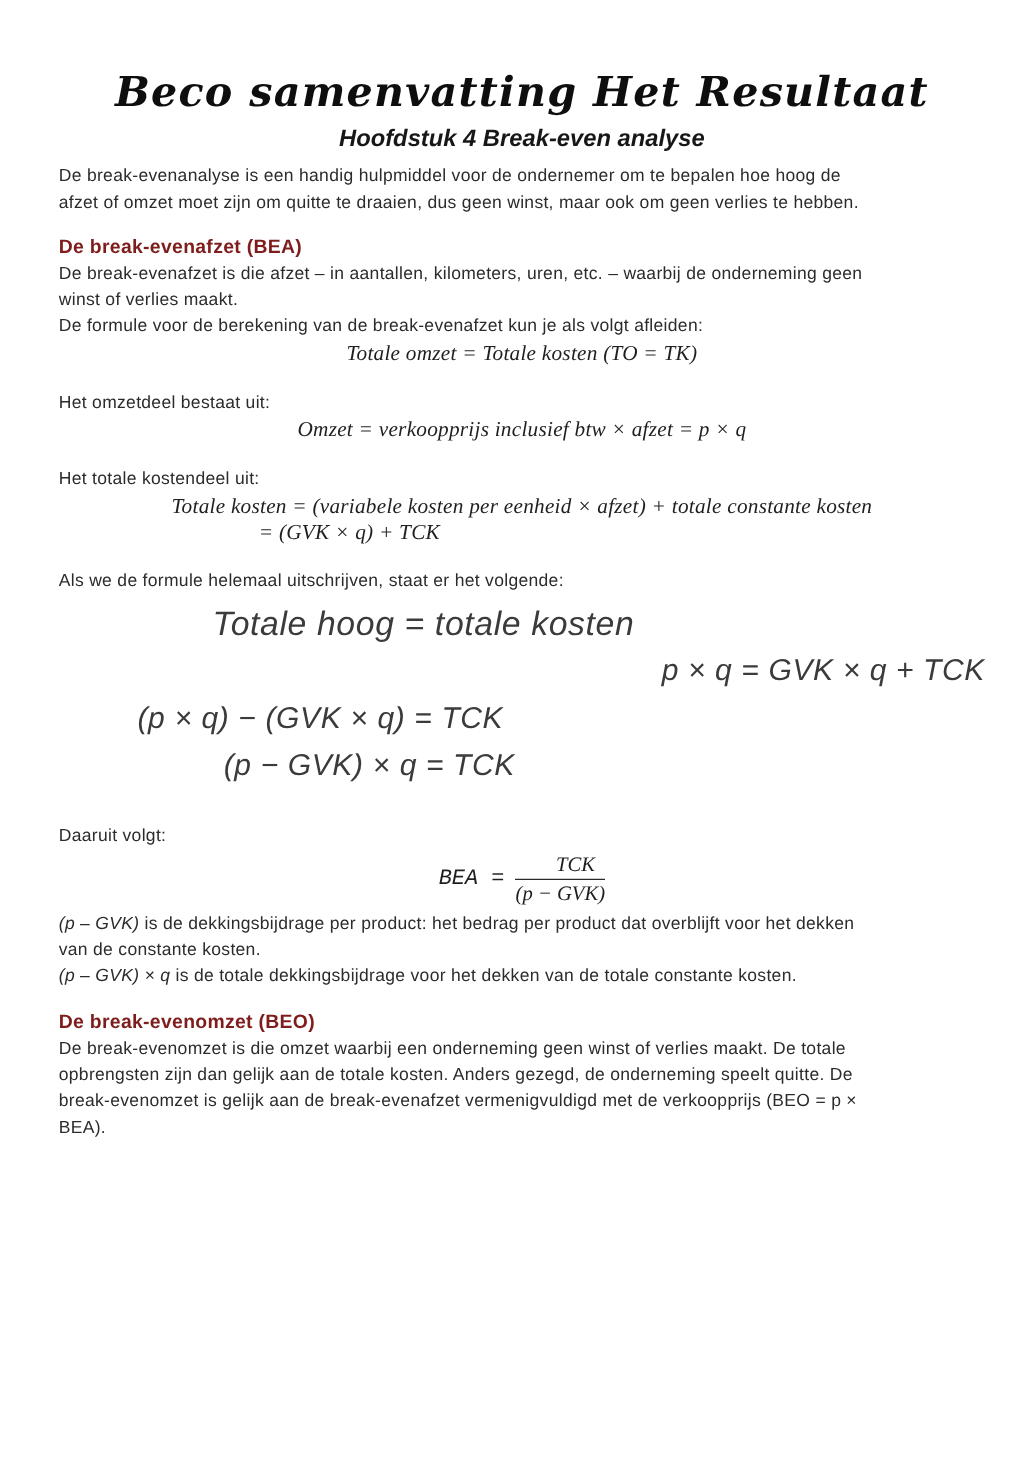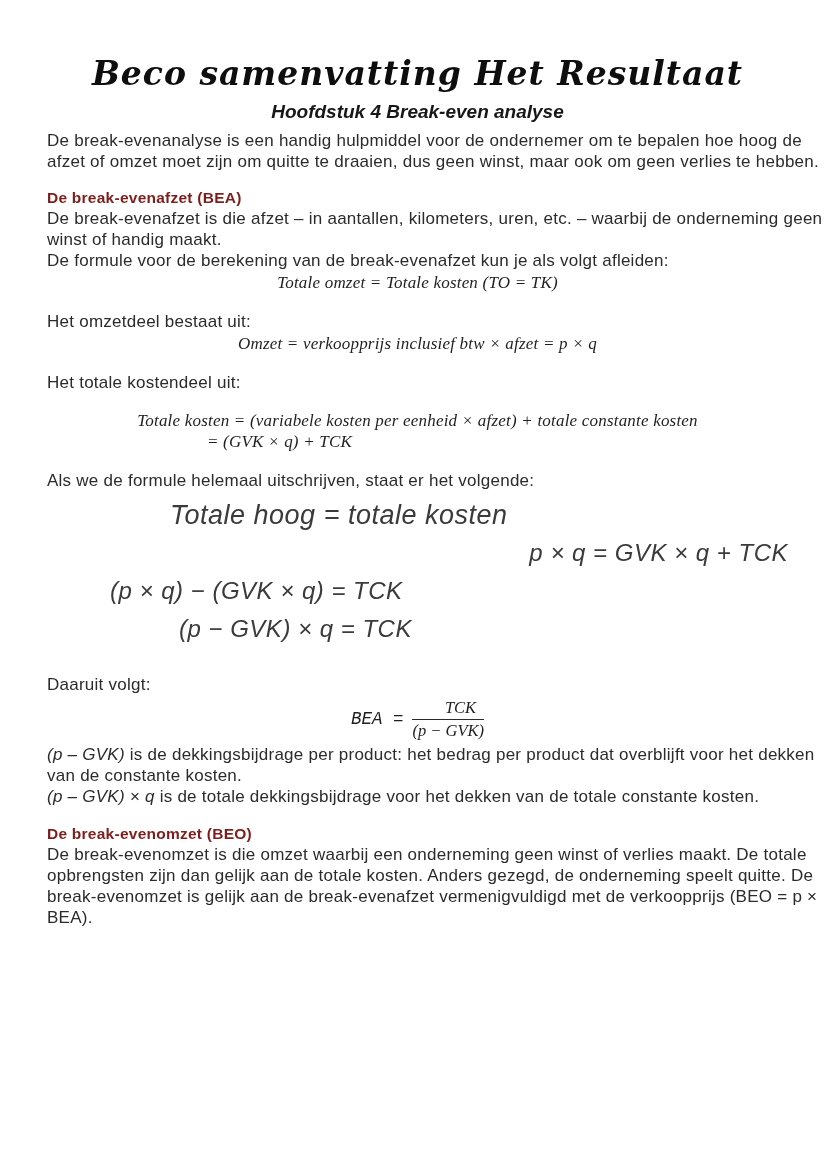--- a/index.html
+++ b/index.html
@@ -29,21 +29,21 @@
   .doc-subtitle {
     text-align: center;
     font-weight: 700;
     font-style: italic;
     font-size: 19px;
     line-height: 24px;
     margin-top: 4px;
     color: #171717;
   }
   .body-line {
-    font-size: 17px;
+    font-size: 14px;
     line-height: 21px;
     letter-spacing: 0.25px;
     color: #2b2b2b;
     white-space: nowrap;
   }
   .section-heading {
     font-weight: 700;
     font-size: 15.5px;
     line-height: 21px;
     letter-spacing: 0.25px;
@@ -57,21 +57,21 @@
     font-size: 17px;
     line-height: 21px;
     color: #1f1f1f;
     letter-spacing: 0.2px;
   }
   .formula-center { text-align: center; }
   .formula-totals { margin-top: 1px; }
   .omzet-label { margin-top: 18px; }
   .omzet-formula { margin-top: 1px; }
   .kosten-label { margin-top: 18px; }
-  .kosten-formula-1 { margin-top: 17px; }
+  .kosten-formula-1 { margin-top: 1px; }
   .kosten-formula-2 { margin-left: 160px; }
   .derive-label { margin-top: 18px; }
   .derivation-block { margin-top: 5px; }
   .derivation-line {
     font-style: italic;
     font-size: 24px;
     line-height: 38px;
     color: #3b3b3b;
     letter-spacing: 0.5px;
     white-space: nowrap;
@@ -132,21 +132,21 @@
 
   <div class="intro-block">
     <div class="body-line">De break-evenanalyse is een handig hulpmiddel voor de ondernemer om te bepalen hoe hoog de</div>
     <div class="body-line">afzet of omzet moet zijn om quitte te draaien, dus geen winst, maar ook om geen verlies te hebben.</div>
   </div>
 
   <div class="section-heading bea-heading">De break-evenafzet (BEA)</div>
 
   <div>
     <div class="body-line">De break-evenafzet is die afzet – in aantallen, kilometers, uren, etc. – waarbij de onderneming geen</div>
-    <div class="body-line">winst of handig maakt.</div>
+    <div class="body-line">winst of verlies maakt.</div>
     <div class="body-line">De formule voor de berekening van de break-evenafzet kun je als volgt afleiden:</div>
   </div>
 
   <div class="formula-serif formula-center formula-totals">Totale omzet = Totale kosten (TO = TK)</div>
 
   <div class="body-line omzet-label">Het omzetdeel bestaat uit:</div>
   <div class="formula-serif formula-center omzet-formula">Omzet = verkoopprijs inclusief btw × afzet = p × q</div>
 
   <div class="body-line kosten-label">Het totale kostendeel uit:</div>
   <div class="formula-serif formula-center kosten-formula-1">Totale kosten = (variabele kosten per eenheid × afzet) + totale constante kosten</div>

